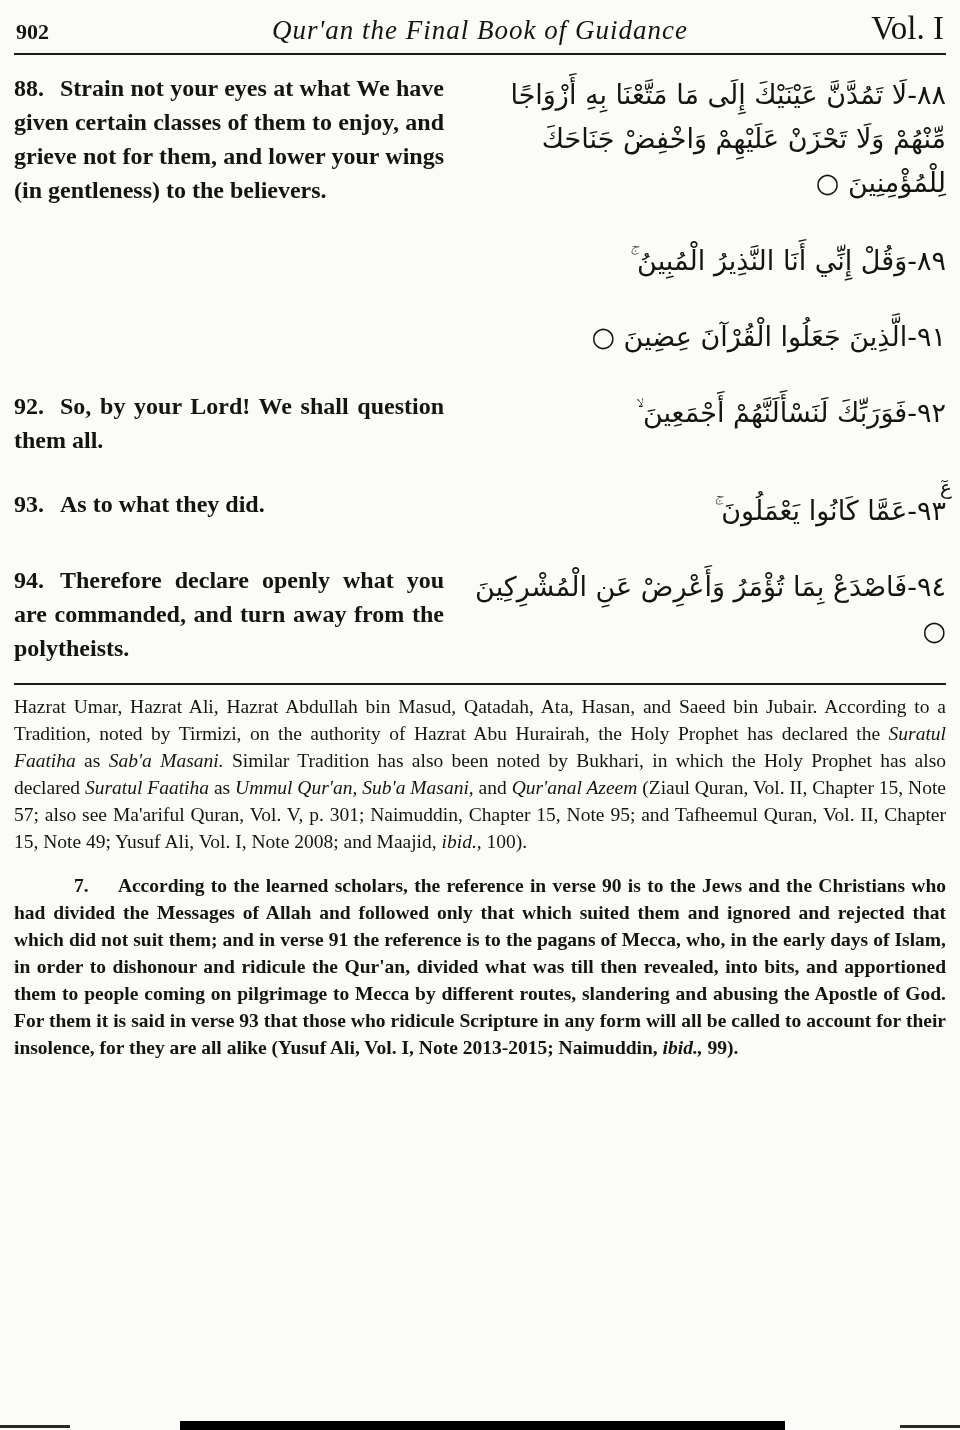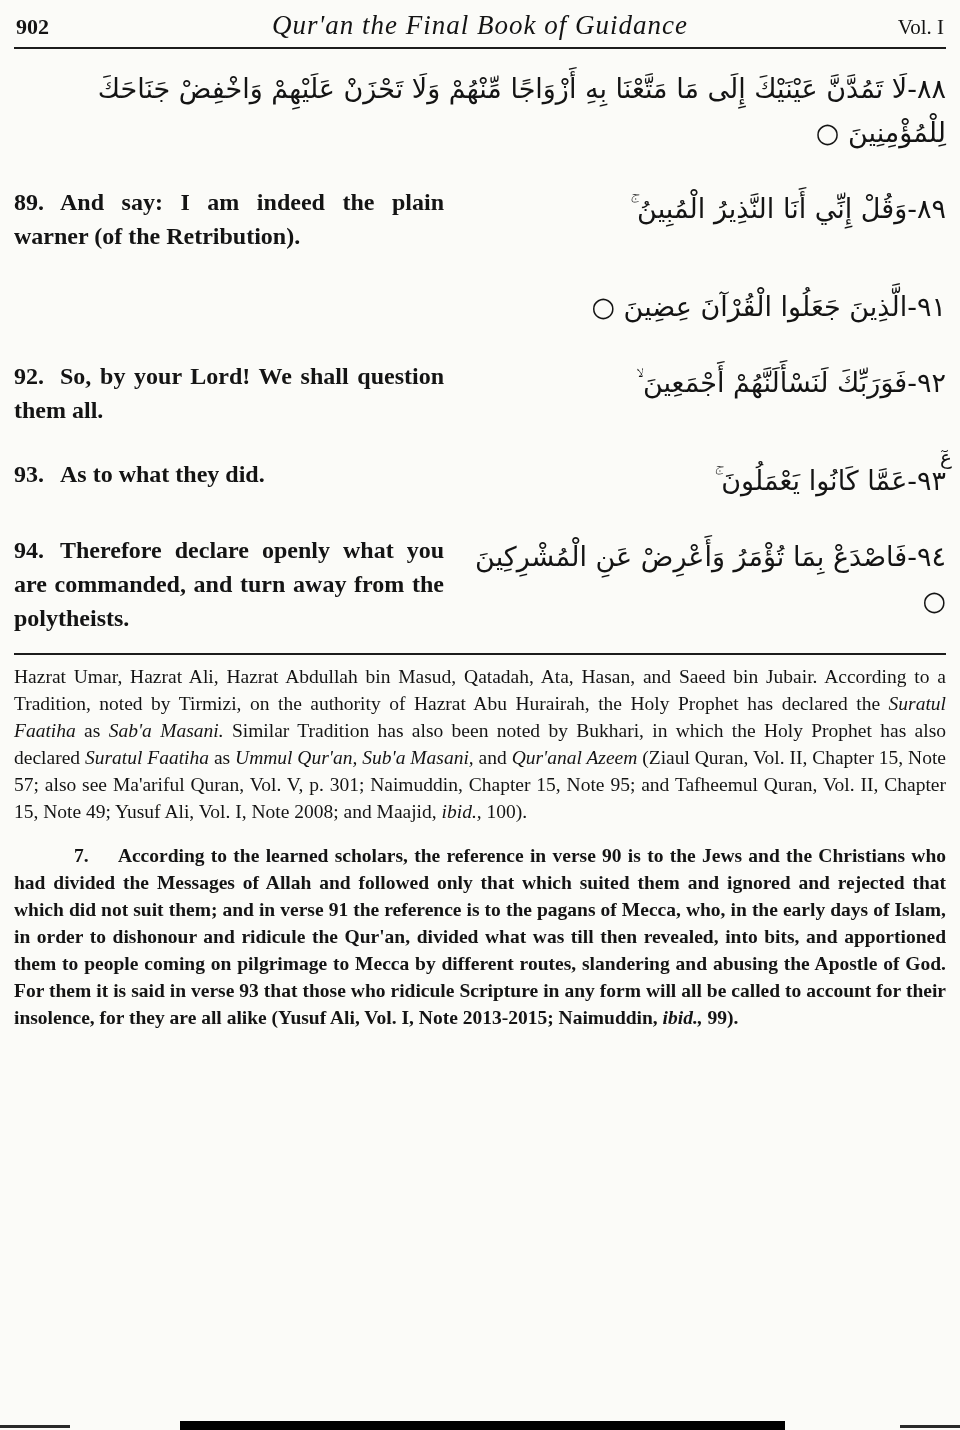--- a/index.html
+++ b/index.html
@@ -8,21 +8,21 @@
     background:#fbfbf8;color:#141414;
     font-family:"Liberation Serif", serif;
     overflow:hidden;
   }
   .page{padding:8px 14px 0 14px;box-sizing:border-box;}
 
   
   .header{display:flex;align-items:baseline;padding:2px 2px 0 2px;}
   .page-num{font-size:22px;font-weight:bold;width:120px;}
   .title{flex:1;text-align:center;font-style:italic;font-size:27px;letter-spacing:1px;}
-  .volume{width:120px;text-align:right;font-size:21px;}
+  .volume{width:120px;text-align:right;font-size:33px;}
   .header-rule{border:0;border-top:2px solid #1c1c1c;margin:6px 0 0 0;}
 
   
   .verses{padding-top:16px;}
   .verse{display:flex;gap:18px;position:relative;}
   .verse + .verse{margin-top:30px;}
   .eng{
     width:430px;margin:0;font-weight:bold;font-size:24px;line-height:34px;
     text-align:justify;
   }
@@ -62,25 +62,25 @@
   <div class="header">
     <div class="page-num">902</div>
     <div class="title">Qur'an the Final Book of Guidance</div>
     <div class="volume">Vol. I</div>
   </div>
   <hr class="header-rule">
 
   <div class="verses">
 
     <div class="verse">
+      <p class="eng"><span class="vnum">88.</span><span>Strain not your eyes at what We have given certain classes of them to enjoy, and grieve not for them, and lower your wings (in gentleness) to the believers.</span></p>
       <div class="ar">٨٨-لَا تَمُدَّنَّ عَيْنَيْكَ إِلَى مَا مَتَّعْنَا بِهِ أَزْوَاجًا مِّنْهُمْ وَلَا تَحْزَنْ عَلَيْهِمْ وَاخْفِضْ جَنَاحَكَ لِلْمُؤْمِنِينَ ○</div>
     </div>
 
     <div class="verse">
-      <p class="eng"><span class="vnum">89.</span><span>And say: I am indeed the plain warner (of the Retribution).</span></p>
       <div class="ar">٨٩-وَقُلْ إِنِّي أَنَا النَّذِيرُ الْمُبِينُ ۚ</div>
     </div>
 
 
     <div class="verse">
       <div class="ar">٩١-الَّذِينَ جَعَلُوا الْقُرْآنَ عِضِينَ ○</div>
     </div>
 
     <div class="verse">
       <p class="eng"><span class="vnum">92.</span><span>So, by your Lord! We shall question them all.</span></p>

